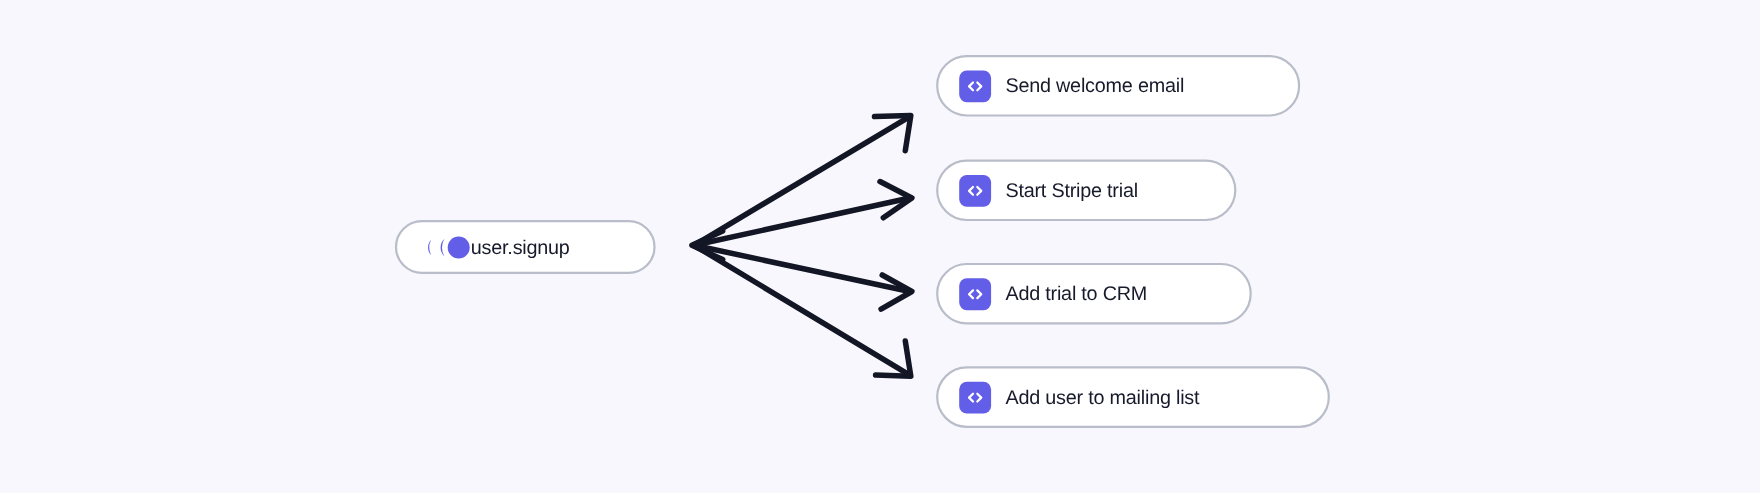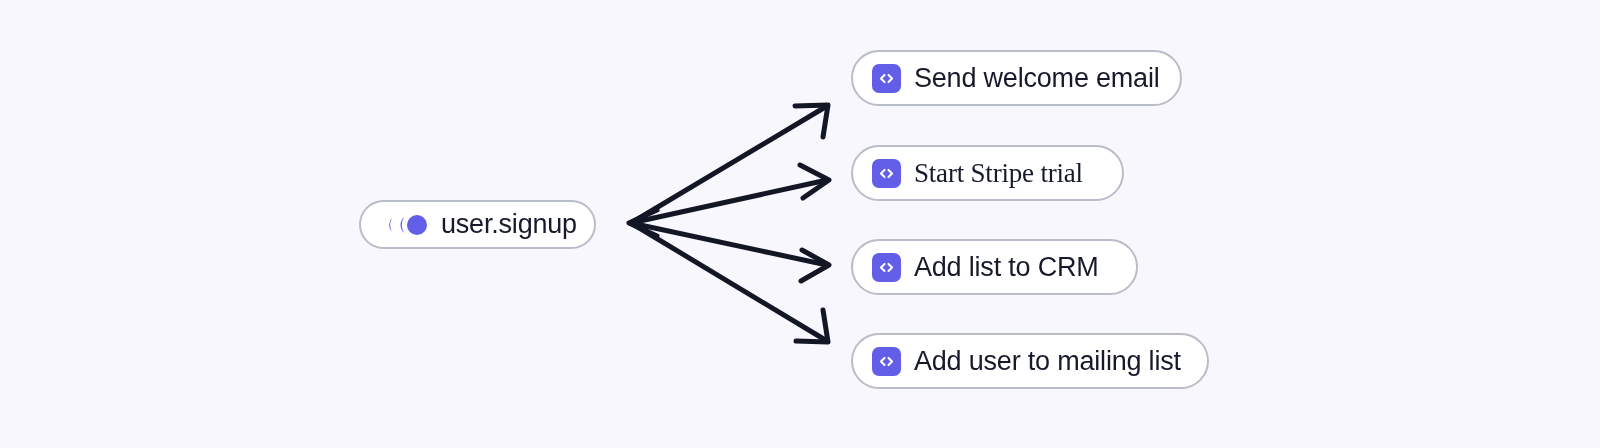--- a/index.html
+++ b/index.html
@@ -34,33 +34,32 @@
     display: flex;
     align-items: center;
     box-sizing: border-box;
     background: #ffffff;
     border: 2px solid #b9bdc9;
     border-radius: 999px;
     white-space: nowrap;
   }
   .node-label {
     color: #171a2b;
-    font-size: 27px;
+    font-size: 18px;
     line-height: 1;
     letter-spacing: -0.2px;
   }
 
   
   .node-source {
     left: 359px;
     top: 200px;
     width: 237px;
     height: 49px;
     padding: 0 22px 0 21px;
-    gap: 13px;
   }
   .broadcast-icon {
     width: 46px;
     height: 24px;
     flex: 0 0 auto;
     display: block;
   }
 
   
   .node-action {
@@ -78,21 +77,21 @@
     align-items: center;
     justify-content: center;
   }
   .code-chip svg {
     display: block;
     width: 19px;
     height: 19px;
   }
 
   .node-a0 { left: 851px; top: 50px;  width: 331px; }
-  .node-a1 { left: 851px; top: 145px; width: 273px; font-family: Liberation Serif, serif; }
+  .node-a1 { left: 851px; top: 145px; width: 273px; }
   .node-a2 { left: 851px; top: 239px; width: 287px; }
   .node-a3 { left: 851px; top: 333px; width: 358px; align-items: center; }
 </style>
 </head>
 <body>
 
 <div id="canvas">
 
   <svg id="edge-layer" viewBox="0 0 1600 448" width="1600" height="448">
     <g fill="none" stroke="#131625" stroke-width="5" stroke-linecap="round" stroke-linejoin="round">
@@ -150,21 +149,21 @@
     <span class="node-label">Start Stripe trial</span>
   </div>
 
   <div class="node node-action node-a2">
     <span class="code-chip">
       <svg viewBox="0 0 24 24" fill="none" stroke="#ffffff" stroke-width="2.6" stroke-linecap="round" stroke-linejoin="round">
         <path d="M 9.5 7.5 L 5 12 L 9.5 16.5"></path>
         <path d="M 14.5 7.5 L 19 12 L 14.5 16.5"></path>
       </svg>
     </span>
-    <span class="node-label">Add list to CRM</span>
+    <span class="node-label">Add trial to CRM</span>
   </div>
 
   <div class="node node-action node-a3">
     <span class="code-chip">
       <svg viewBox="0 0 24 24" fill="none" stroke="#ffffff" stroke-width="2.6" stroke-linecap="round" stroke-linejoin="round">
         <path d="M 9.5 7.5 L 5 12 L 9.5 16.5"></path>
         <path d="M 14.5 7.5 L 19 12 L 14.5 16.5"></path>
       </svg>
     </span>
     <span class="node-label">Add user to mailing list</span>

